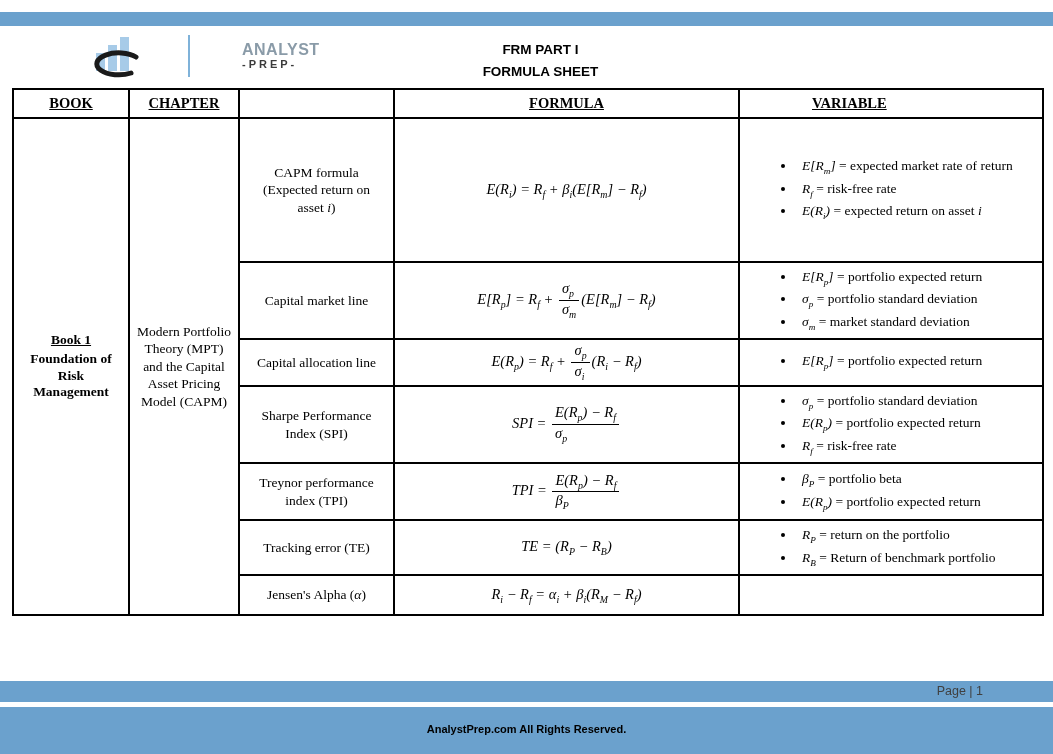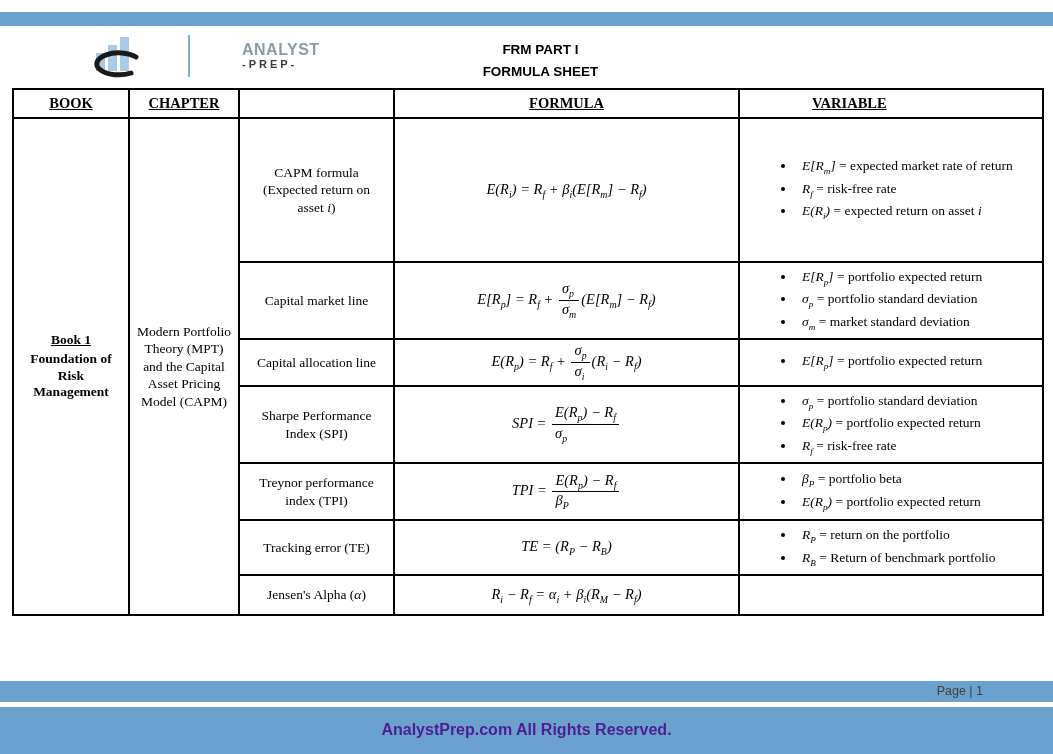--- a/index.html
+++ b/index.html
@@ -100,24 +100,24 @@
     font-size: 12.5px;
     line-height: 21px;
     text-align: right;
     padding-right: 70px;
   }
   .footer-bar {
     position: absolute;
     left: 0; top: 707px;
     width: 1053px; height: 47px;
     background: #6ba1cd;
-    color: #4c1d95;
+    color: #000000;
     font-family: "Liberation Sans", sans-serif;
     font-weight: bold;
-    font-size: 16px;
+    font-size: 11px;
     line-height: 45px;
     text-align: center;
   }
 </style>
 </head>
 <body>
 
 <div class="page">
 
   <div class="top-bar"></div>

